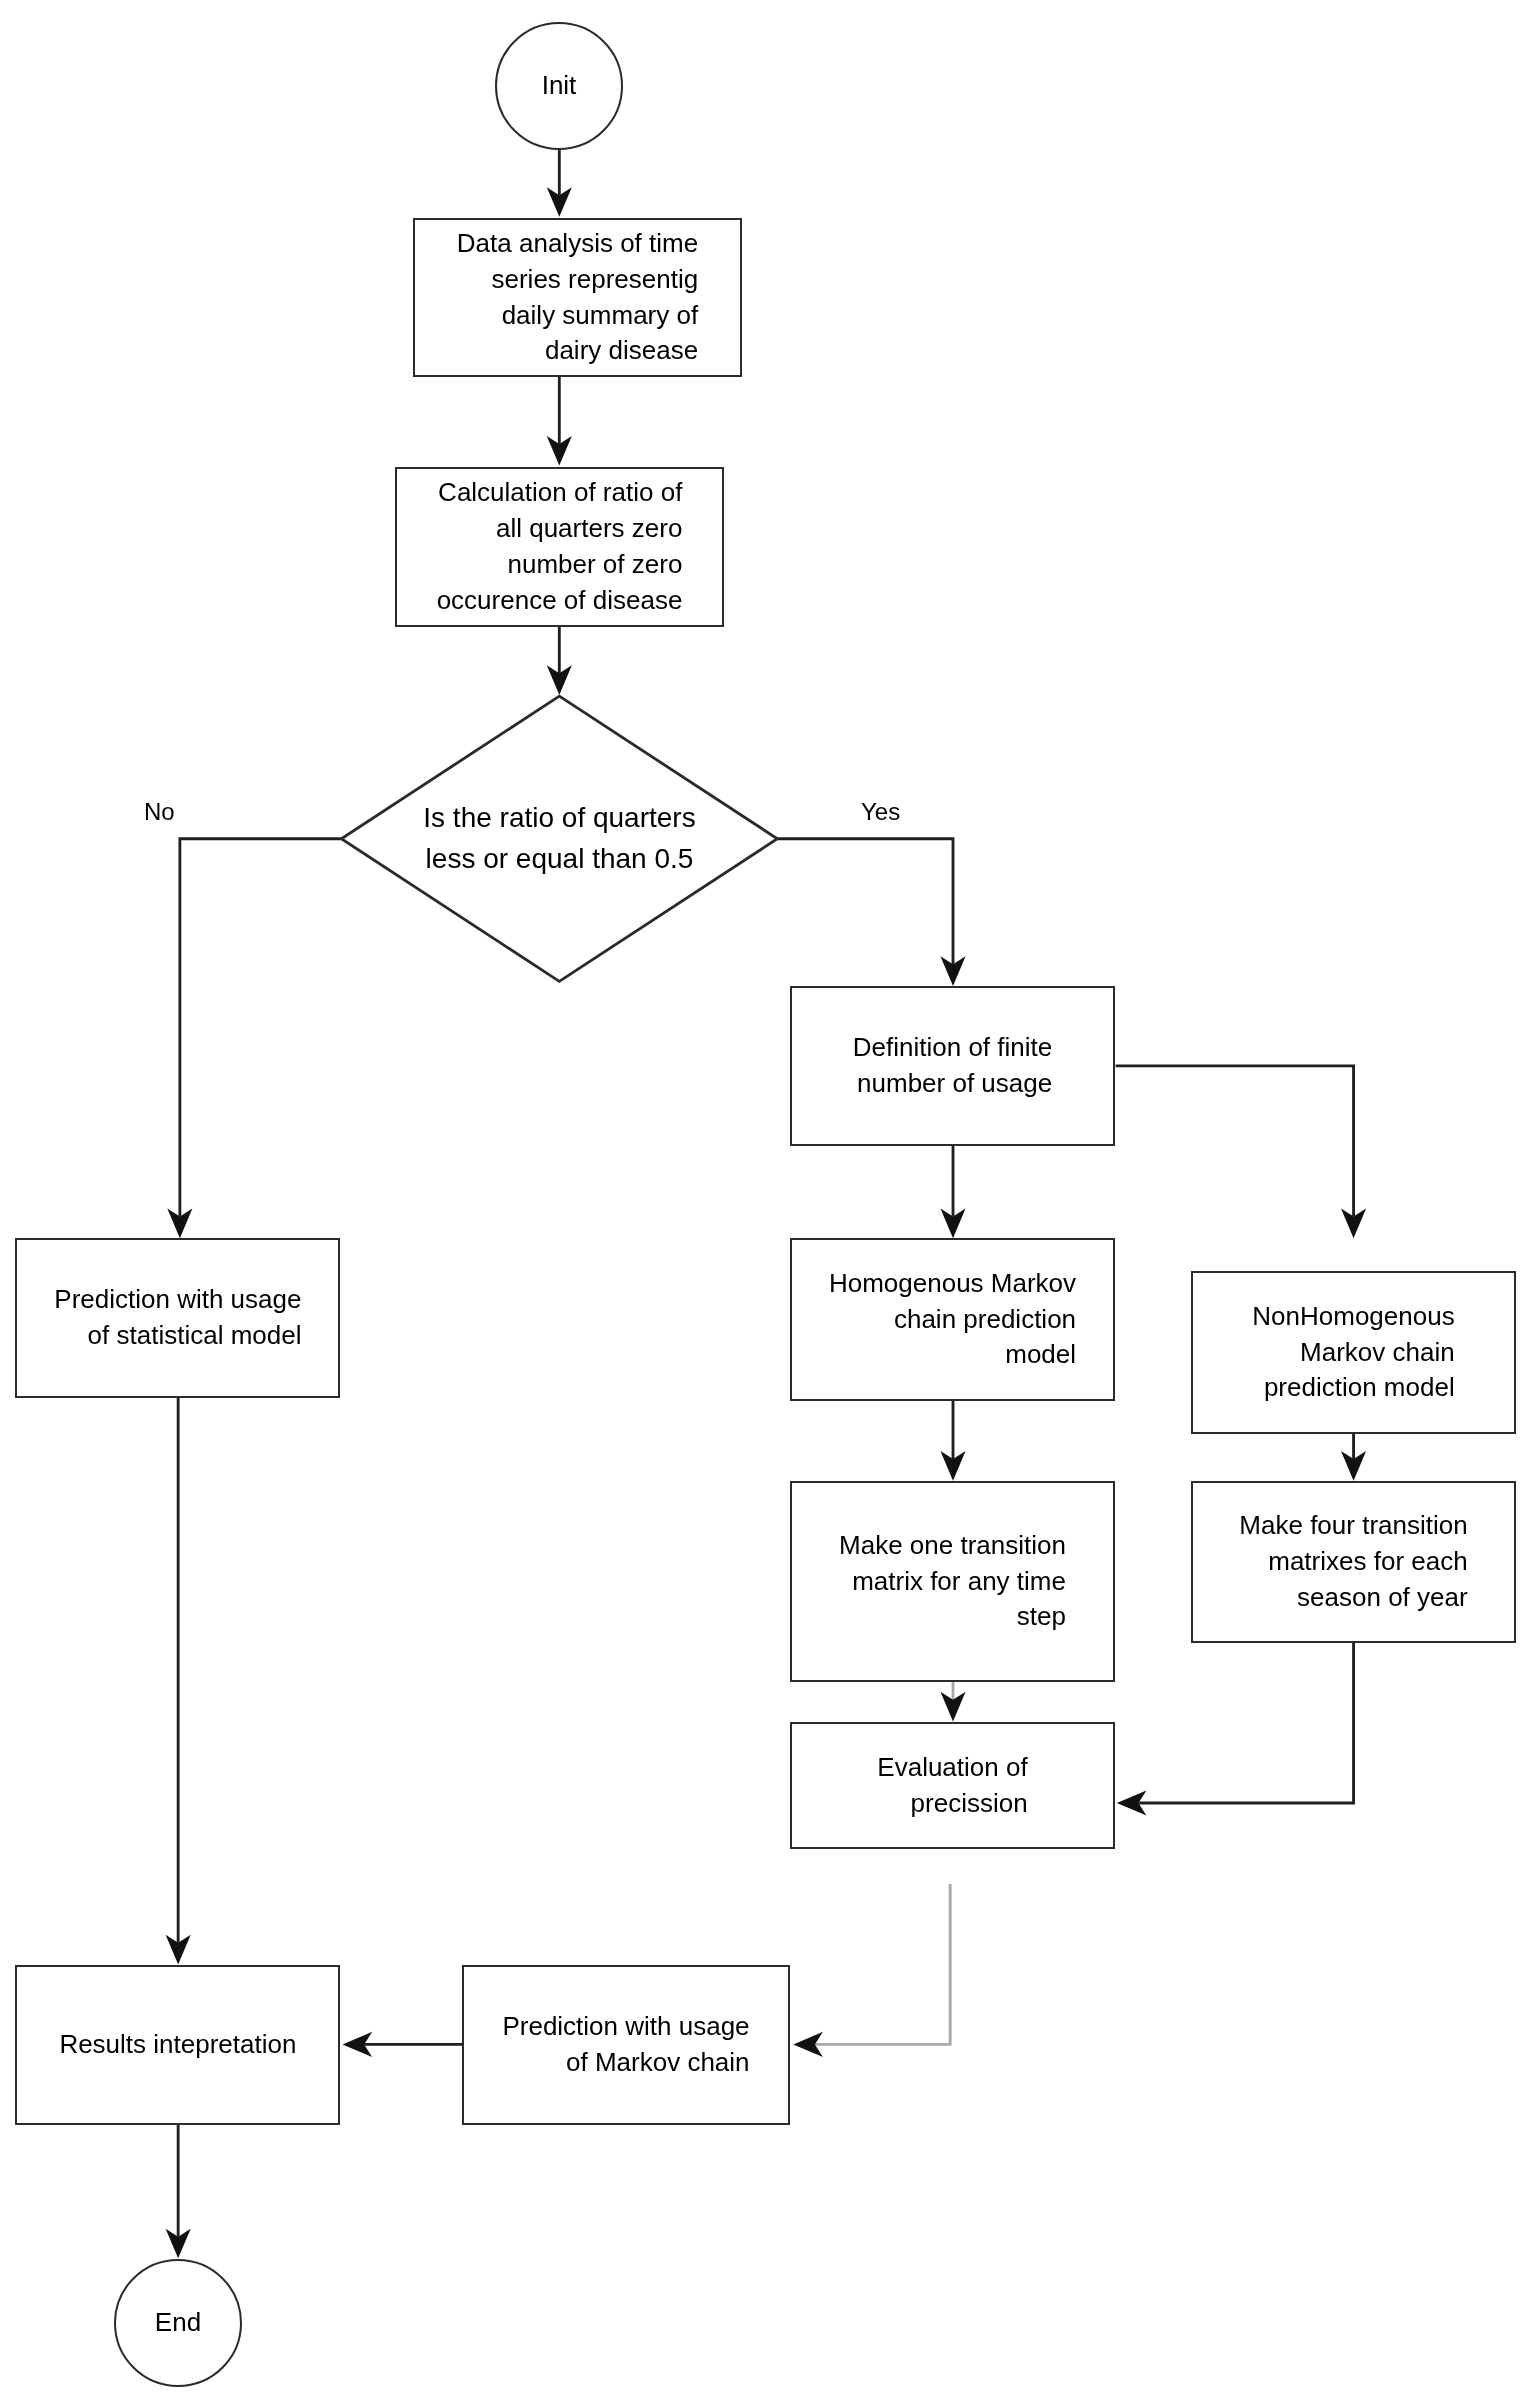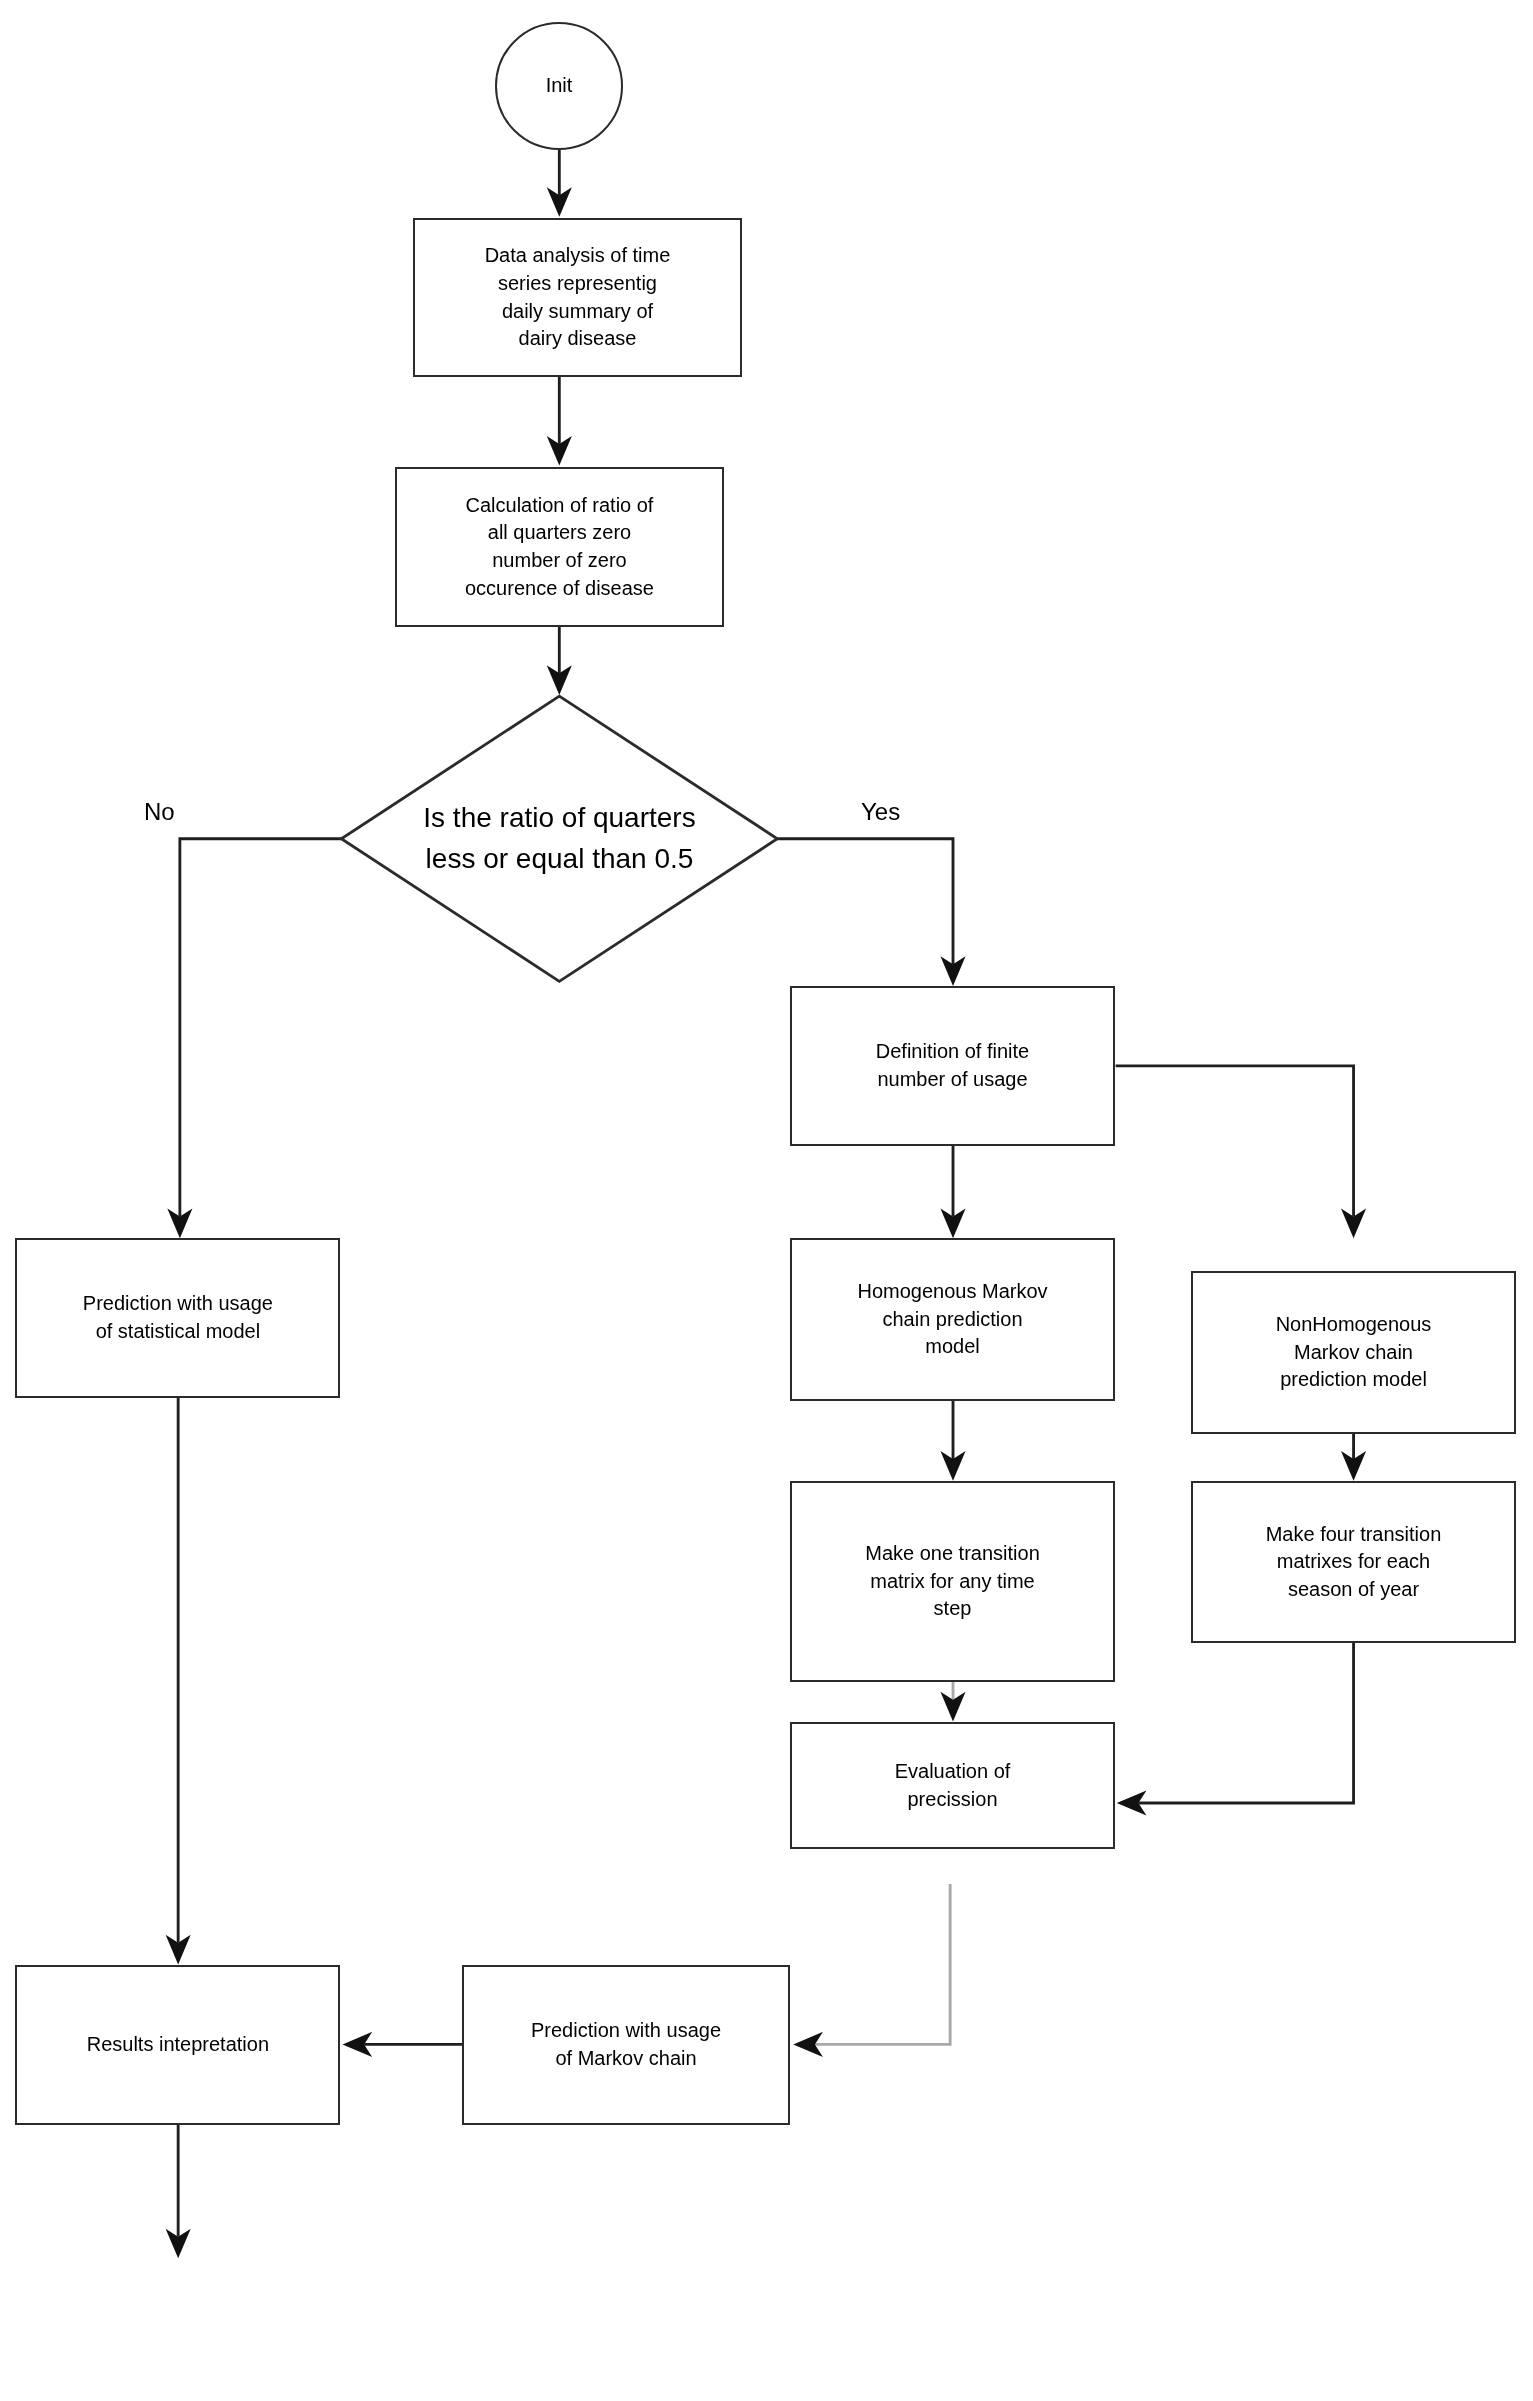--- a/index.html
+++ b/index.html
@@ -14,22 +14,22 @@
     position:relative;
     width:1534px;height:2401px;
     background:var(--bg);
     font-family:"Liberation Sans", sans-serif;
     color:var(--text);
   }
   #edges{position:absolute;left:0;top:0;z-index:1;}
   .node{
     position:absolute;z-index:2;
     display:flex;align-items:center;justify-content:center;
-    text-align:center;white-space:pre-line;
-    font-size:20px;line-height:1.38;color:var(--text);
+    text-align:right;white-space:pre-line;
+    font-size:26px;line-height:1.38;color:var(--text);
   }
   .box{
     background:var(--bg);
     border:2.9px solid var(--border);
     box-sizing:border-box;
   }
   .circle{
     background:var(--bg);
     border:2.9px solid var(--border);
     border-radius:50%;
@@ -177,15 +177,16 @@
 season of year</div>
 
   <div class="node box" style="left:790px;top:1722px;width:325px;height:127px;">Evaluation of
 precission</div>
 
   <div class="node box" style="left:462px;top:1965px;width:328px;height:160px;">Prediction with usage
 of Markov chain</div>
 
   <div class="node box" style="left:15.4px;top:1965px;width:325px;height:160px;">Results intepretation</div>
 
+  <div class="node circle" style="left:114px;top:2259px;width:128px;height:128px;">End</div>
 
 </div>
 
 
 </body></html>

